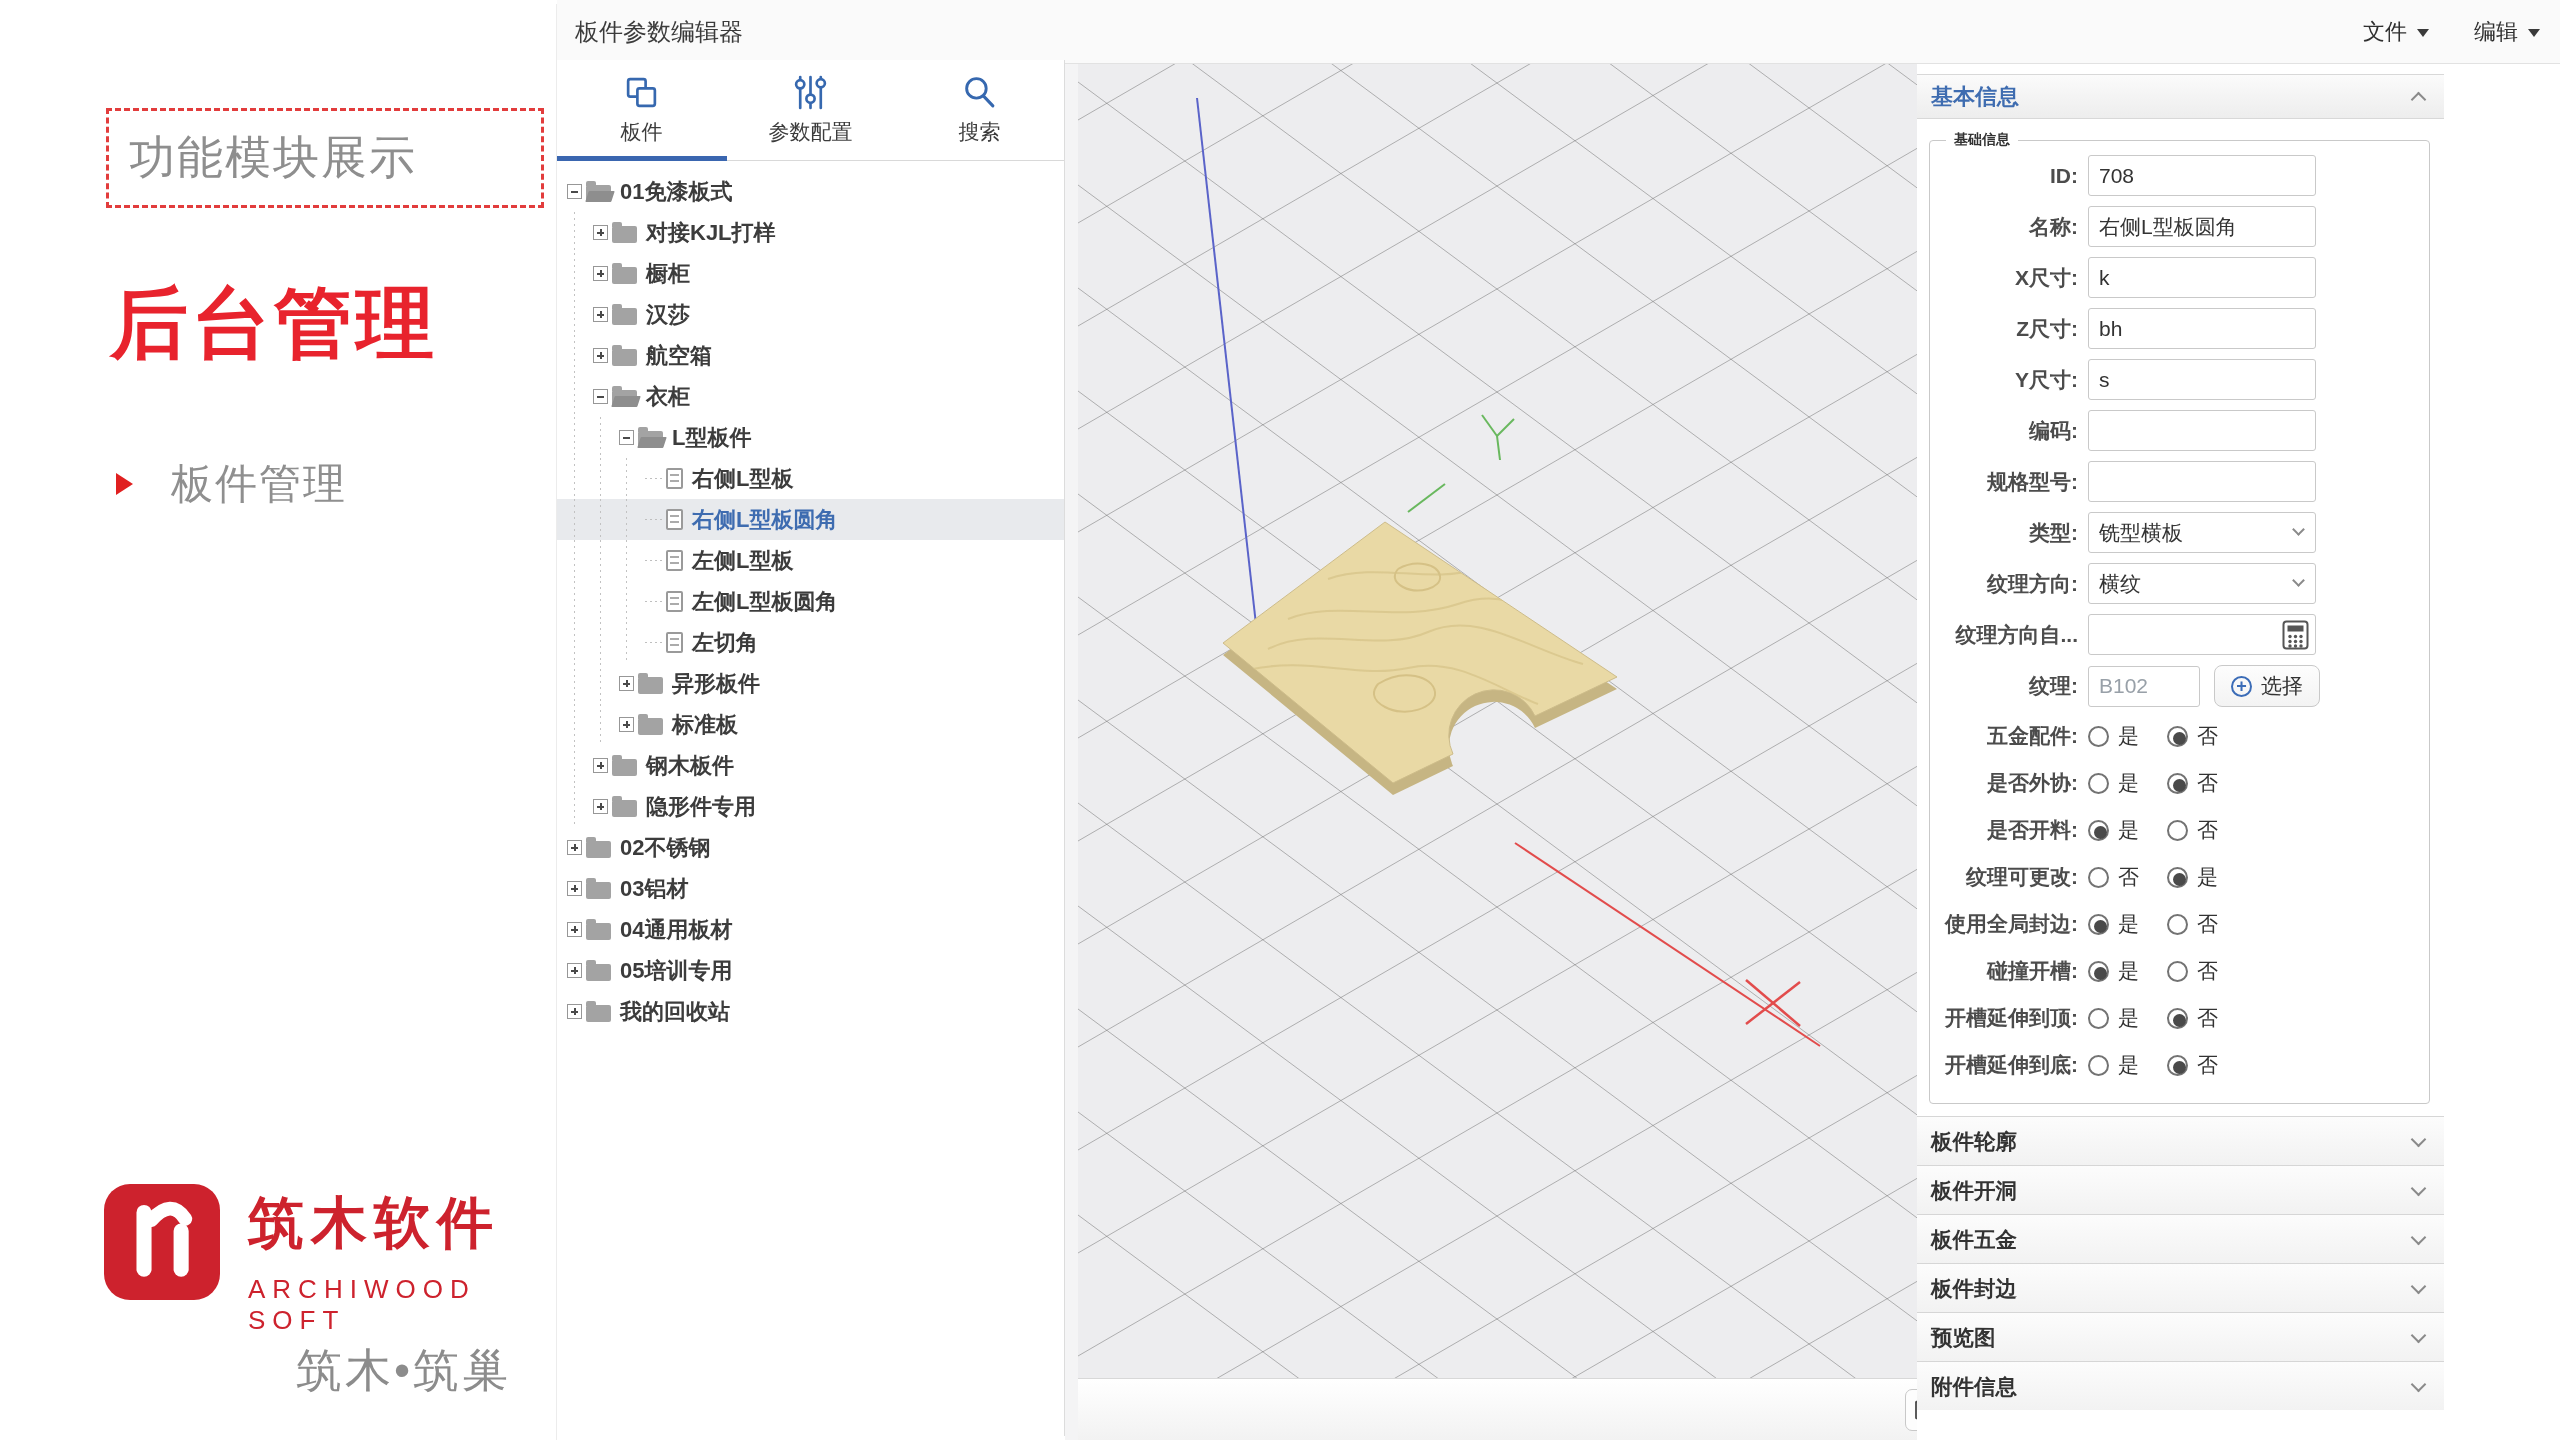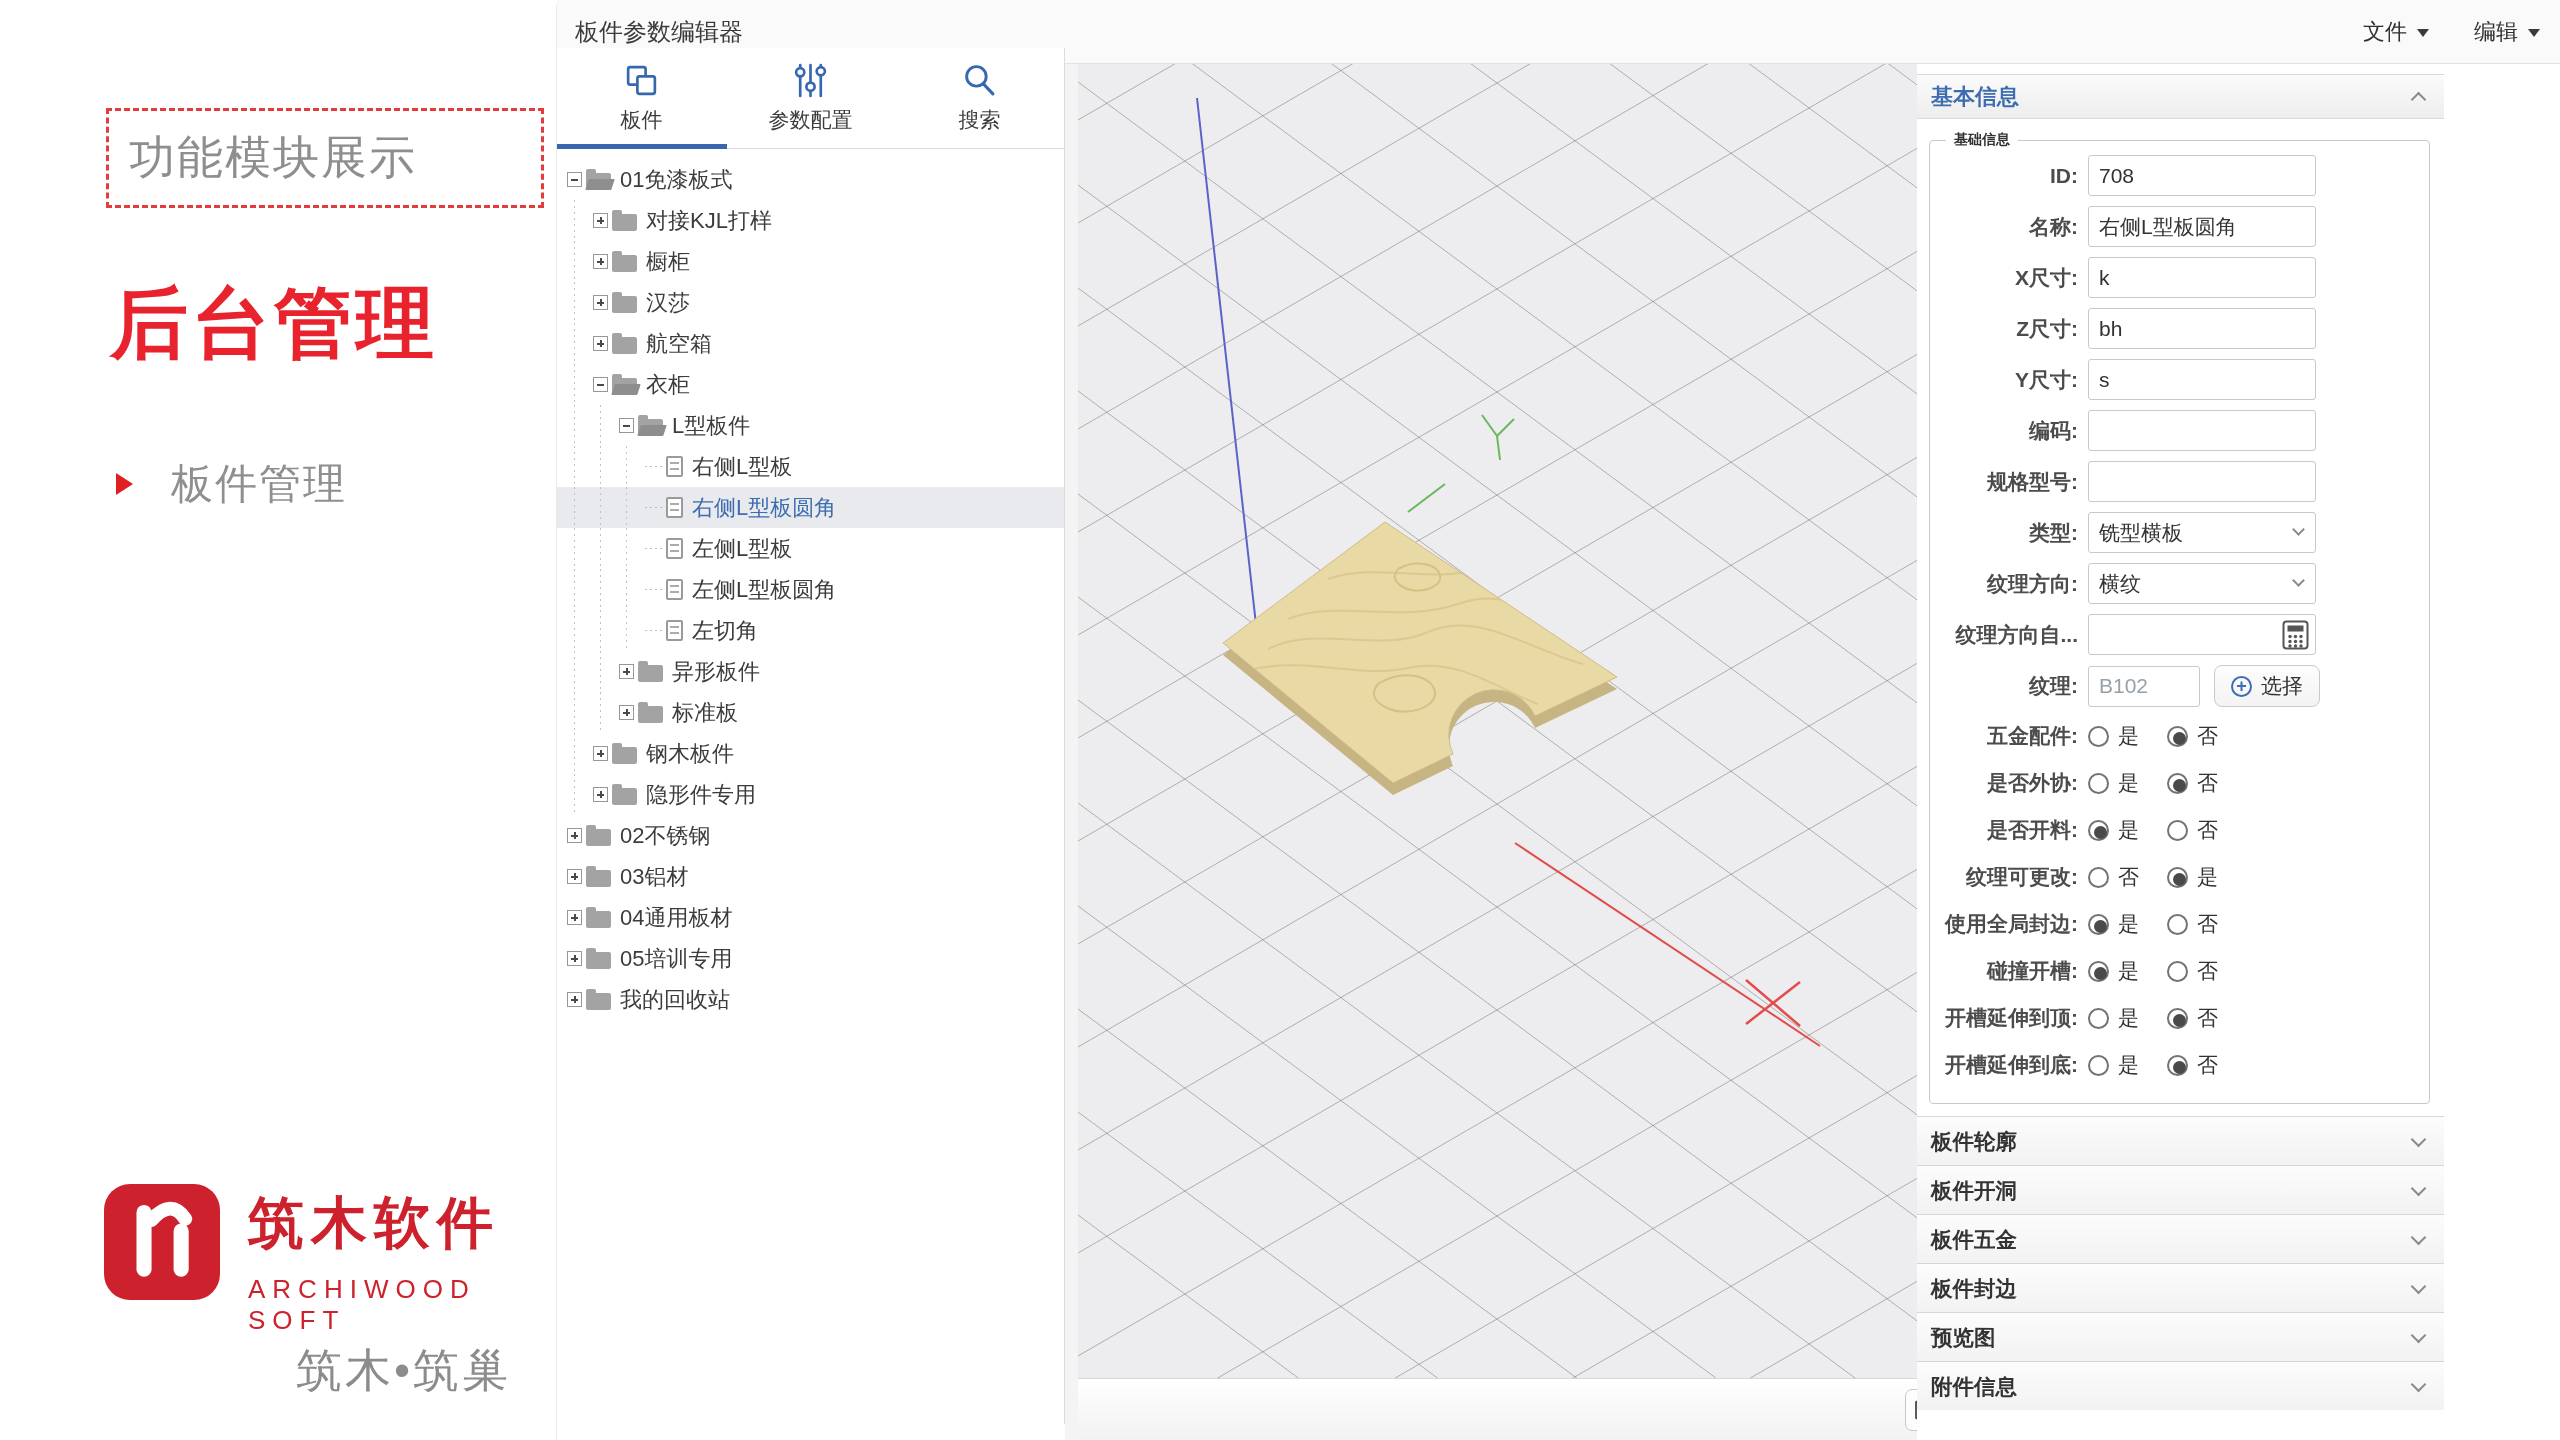--- a/index.html
+++ b/index.html
@@ -22,26 +22,26 @@
 
   
   .app-header{position:absolute;left:557px;top:0;width:2003px;height:64px;background:#fafafa;
     border-bottom:1px solid #e2e2e2;display:flex;align-items:center;}
   .app-title{font-size:24px;color:#3b3b3b;padding-left:18px;}
   .menus{margin-left:auto;display:flex;align-items:center;gap:45px;padding-right:20px;}
   .menu{display:flex;align-items:center;gap:10px;font-size:22px;color:#2f2f2f;cursor:pointer;}
   .caret{width:0;height:0;border-top:8px solid #3a3a3a;border-left:6px solid transparent;border-right:6px solid transparent;margin-top:3px;}
 
   
-  .tree-panel{position:absolute;left:557px;top:48px;width:508px;height:1376px;background:#fff;border-right:1px solid #dcdcdc;}
+  .tree-panel{position:absolute;left:557px;top:60px;width:508px;height:1376px;background:#fff;border-right:1px solid #dcdcdc;}
   .tabs{position:relative;height:101px;border-bottom:1px solid #d9d9d9;display:flex;}
   .tab{flex:1;display:flex;flex-direction:column;align-items:center;justify-content:center;gap:7px;cursor:pointer;}
   .tab-label{font-size:21px;color:#3c3c3c;}
   .tab-underline{position:absolute;left:0;bottom:-1px;width:170px;height:5px;background:#3a66b0;}
-  .tree{padding-top:10px;}
+  .tree{padding-top:10px;font-weight:bold;}
   .trow{display:flex;align-items:center;height:41px;padding-left:10px;cursor:pointer;}
   .trow.selected{background:#e8eaed;}
   .trow.selected .tlabel{color:#3e6cb0;}
   .tlabel{font-size:22px;color:#3c3c3c;margin-left:9px;white-space:nowrap;}
   .indent{display:inline-flex;flex:none;}
   .guide{width:26px;height:41px;flex:none;background:repeating-linear-gradient(to bottom,#c2c2c2 0 2px,transparent 2px 6px);
     background-size:1px 100%;background-position:7px 0;background-repeat:no-repeat;}
   .expander{position:relative;width:15px;height:15px;border:1px solid #979797;background:#fff;flex:none;margin-right:4px;}
   .expander::before{content:'';position:absolute;left:3px;right:3px;top:50%;margin-top:-1px;height:2px;background:#4a4a4a;}
   .expander.plus::after{content:'';position:absolute;top:3px;bottom:3px;left:50%;margin-left:-1px;width:2px;background:#4a4a4a;}

